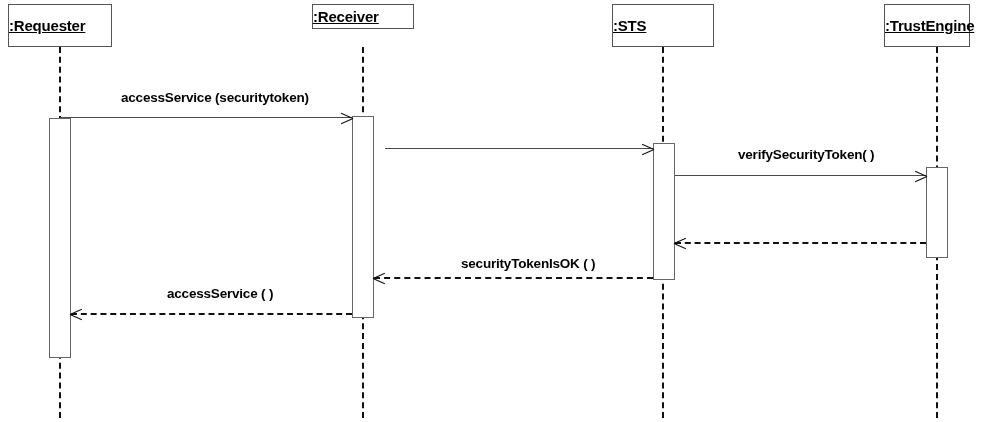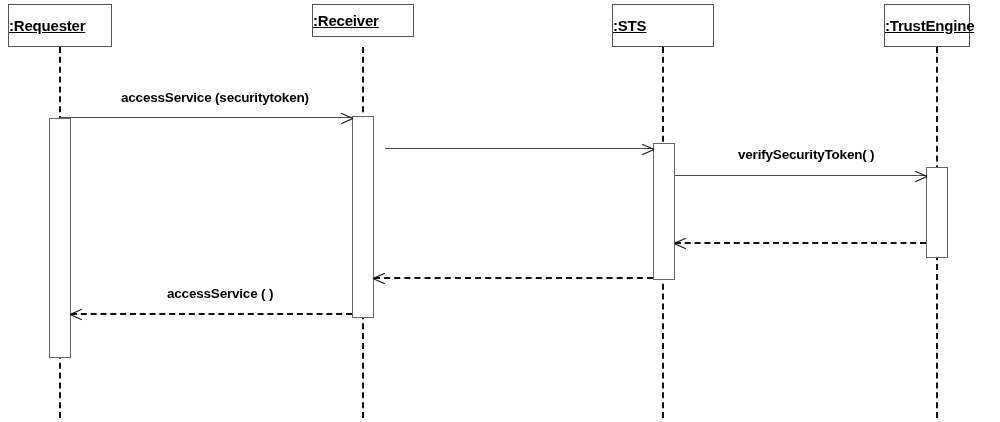--- a/index.html
+++ b/index.html
@@ -114,21 +114,21 @@
 <body>
 
 <div id="diagram-canvas" style="width: 1000px; height: 422px; background: rgb(255, 255, 255);">
     <div class="lifeline-stem" style="left: 59px; top: 47px; height: 371px;"></div>
     <div class="activation-bar" style="left: 49px; top: 118px; width: 22px; height: 240px;"></div>
     <div class="lifeline-head" style="left: 8px; top: 4px; width: 104px; height: 43px;">
       <span class="lifeline-head-label">:Requester</span>
     </div>
     <div class="lifeline-stem" style="left: 362px; top: 47px; height: 371px;"></div>
     <div class="activation-bar" style="left: 352px; top: 116px; width: 22px; height: 202px;"></div>
-    <div class="lifeline-head" style="left: 312px; top: 4px; width: 102px; height: 33px;">
+    <div class="lifeline-head" style="left: 312px; top: 4px; width: 102px; height: 25px;">
       <span class="lifeline-head-label">:Receiver</span>
     </div>
     <div class="lifeline-stem" style="left: 662px; top: 47px; height: 371px;"></div>
     <div class="activation-bar" style="left: 653px; top: 143px; width: 22px; height: 137px;"></div>
     <div class="lifeline-head" style="left: 612px; top: 4px; width: 102px; height: 43px;">
       <span class="lifeline-head-label">:STS</span>
     </div>
     <div class="lifeline-stem" style="left: 936px; top: 47px; height: 371px;"></div>
     <div class="activation-bar" style="left: 926px; top: 167px; width: 22px; height: 91px;"></div>
     <div class="lifeline-head" style="left: 884px; top: 4px; width: 86px; height: 43px;">
@@ -149,18 +149,19 @@
     </div>
     <div class="message-label" style="left: 718px; top: 148px;">verifySecurityToken( )</div>
     <div class="message dashed" style="left: 675px; top: 242px; width: 251px;">
       <div class="msg-line"></div>
       <div class="arrowhead left" style="top: -6px;"></div>
     </div>
     <div class="message dashed" style="left: 374px; top: 277px; width: 279px;">
       <div class="msg-line"></div>
       <div class="arrowhead left" style="top: -6px;"></div>
     </div>
+    <div class="message-label" style="left: 441px; top: 257px;">securityTokenIsOK ( )</div>
     <div class="message dashed" style="left: 71px; top: 313px; width: 281px;">
       <div class="msg-line"></div>
       <div class="arrowhead left" style="top: -6px;"></div>
     </div>
     <div class="message-label" style="left: 147px; top: 287px;">accessService ( )</div>
   </div>
 
 </body></html>

